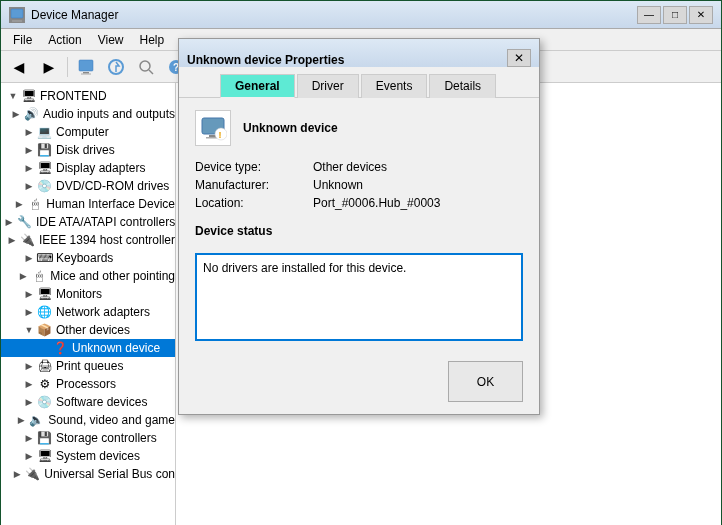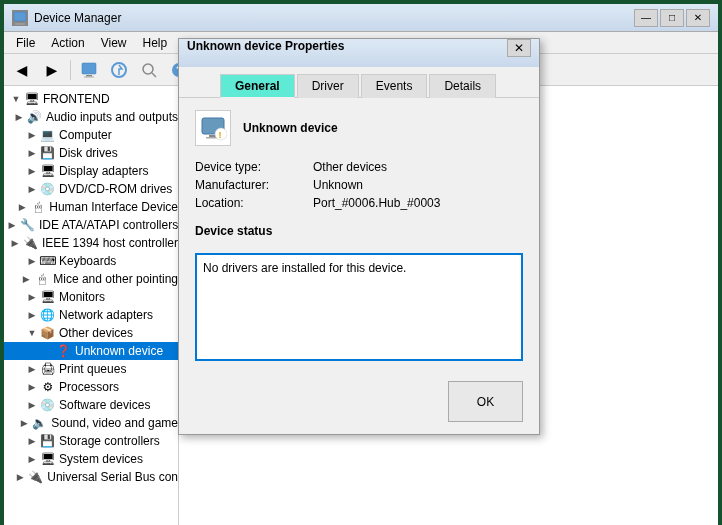--- a/index.html
+++ b/index.html
@@ -13,21 +13,21 @@
       position: relative;
     }
 
     
     .device-manager {
       position: absolute;
       top: 0; left: 0;
       width: 722px;
       height: 525px;
       background: #d946ef;
-      border: 4px solid #14532d;
+      border: 1px solid #14532d;
     }
 
     .title-bar {
       background: linear-gradient(to bottom, #dde9f5, #c8d8eb);
       height: 28px;
       display: flex;
       align-items: center;
       padding: 0 8px;
       border-bottom: 1px solid #aaa;
     }
@@ -174,21 +174,21 @@
       width: 362px;
       background: #f0f0f0;
       border: 1px solid #999;
       box-shadow: 3px 3px 8px rgba(0,0,0,0.3);
     }
 
     .dialog-title-bar {
       background: linear-gradient(to bottom, #dde9f5, #c8d8eb);
       height: 28px;
       display: flex;
-      align-items: flex-start;
+      align-items: flex-end;
       padding: 0 8px;
     }
 
     .dialog-title-text {
       flex: 1;
       font-size: 12px;
       font-weight: 600;
       color: #000;
     }
 
@@ -277,21 +277,21 @@
     }
 
     .device-status-label {
       font-size: 12px;
       font-weight: 600;
       margin-bottom: 15px;
     }
 
     .device-status-box {
       width: 100%;
-      height: 108px;
+      height: 88px;
       border: 2px solid #0078d7;
       background: #fff;
       padding: 6px;
       font-size: 12px;
       overflow-y: auto;
       resize: none;
       position: relative;
     }
 
     .device-status-text {

